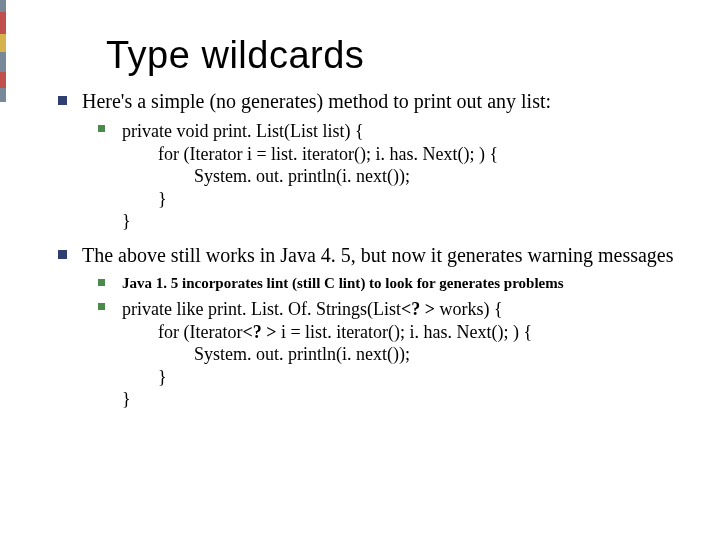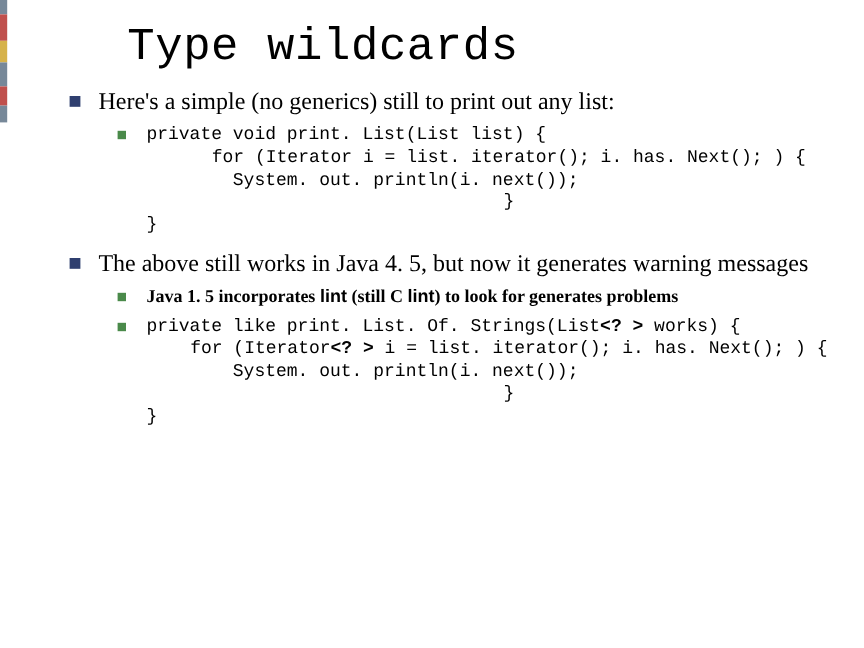--- a/index.html
+++ b/index.html
@@ -28,22 +28,22 @@
   }
   .accent-segment { width: 6px; }
   .seg1 { background: #789; height: 12px; }
   .seg2 { background: #c0504d; height: 22px; }
   .seg3 { background: #d6b24a; height: 18px; }
   .seg4 { background: #789; height: 20px; }
   .seg5 { background: #c0504d; height: 16px; }
   .seg6 { background: #789; height: 14px; }
 
   h1.title {
-    margin: 0 0 12px 76px;
-    font-family: Liberation Mono, monospace;
+    margin: 16px 0 12px 76px;
+    font-family: Liberation Sans, sans-serif;
     font-weight: 400;
     font-size: 38px;
     letter-spacing: 0.5px;
   }
 
   .body {
     margin-left: 22px;
     font-size: 20px;
     line-height: 1.25;
   }
@@ -72,28 +72,28 @@
   .lvl2 > .bullet {
     position: absolute;
     left: 4px;
     top: 5px;
     width: 7px;
     height: 7px;
     background: #4a8a4a;
   }
 
   .code {
-    font-family: Liberation Mono, monospace;
-    font-size: 15px;
+    font-family: Liberation Serif, serif;
+    font-size: 18px;
   }
-  .code-indent1 { padding-left: 36px; text-align: center; }
+  .code-indent1 { padding-left: 36px; }
   .code-indent2 { padding-left: 72px; }
 
   .sans {
-    font-family: Liberation Sans, sans-serif;
+    font-family: Liberation Serif, serif;
   }
   .bold { font-weight: 700; }
   .ital { font-style: italic; }
 </style>
 </head>
 <body>
 
 <div class="slide">
   <div class="accent-bar">
     <div class="accent-segment seg1"></div>
@@ -103,21 +103,21 @@
     <div class="accent-segment seg5"></div>
     <div class="accent-segment seg6"></div>
   </div>
 
   <h1 class="title">Type wildcards</h1>
 
   <div class="body">
 
     <div class="lvl1">
       <span class="bullet"></span>
-      <span>Here's a simple (no generics) still to print out any list:</span>
+      <span>Here's a simple (no generates) method to print out any list:</span>
     </div>
 
     <div class="lvl2 code">
       <span class="bullet"></span>
       <div>private void print. List(List list) {</div>
       <div class="code-indent1">for (Iterator i = list. iterator(); i. has. Next(); ) {</div>
       <div class="code-indent2">System. out. println(i. next());</div>
       <div class="code-indent1">}</div>
       <div>}</div>
     </div>

